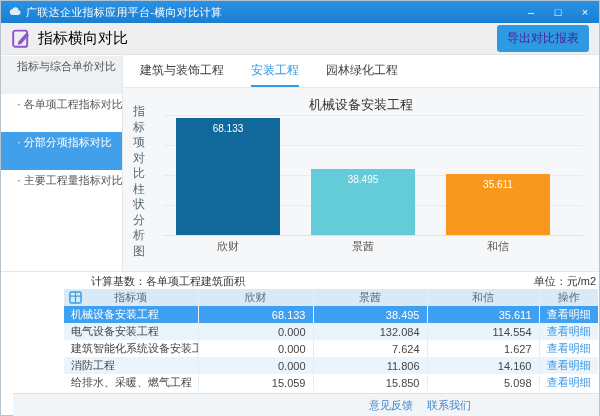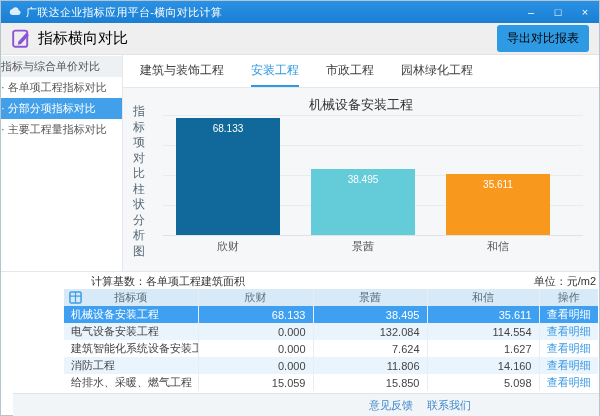--- a/index.html
+++ b/index.html
@@ -11,26 +11,26 @@
   .titlebar { height:22px; background:linear-gradient(#2a91e4,#1a7fd2); display:flex; align-items:center; padding:0 8px; color:#fff; }
   .titlebar .app-icon { display:flex; margin-right:5px; }
   .titlebar .wtitle { font-size:11px; letter-spacing:0.3px; }
   .win-controls { margin-left:auto; display:flex; gap:15px; font-size:11px; line-height:1; }
   .win-controls span { cursor:pointer; width:12px; text-align:center; }
 
   
   .appheader { height:32px; background:#efefef; border-bottom:1px solid #e3e3e3; display:flex; align-items:center; padding:0 10px; }
   .appheader .hicon { display:flex; margin-right:6px; }
   .appheader .htitle { font-size:15px; color:#000000; }
-  .export-btn { margin-left:auto; background:#2e9ae4; color:#000000; border:none; border-radius:3px; font-size:12px; padding:5px 10px; cursor:pointer; font-family:inherit; }
+  .export-btn { margin-left:auto; background:#2e9ae4; color:#4c1d95; border:none; border-radius:3px; font-size:12px; padding:5px 10px; cursor:pointer; font-family:inherit; }
 
   
   .top-split { display:flex; height:216px; }
   .sidebar { width:122px; background:#fff; border-right:1px solid #e5e8eb; padding-top:1px; }
-  .side-item { height:21px; line-height:21px; font-size:11px; color:#555; padding-left:0; white-space:nowrap; cursor:pointer; }
+  .side-item { height:38px; line-height:21px; font-size:11px; color:#555; padding-left:16px; white-space:nowrap; cursor:pointer; }
   .side-item.shaded { background:#edf1f4; }
   .side-item.active { background:#42a0ea; color:#fff; }
 
   .content { flex:1; display:flex; flex-direction:column; min-width:0; }
   .tabbar { height:33px; background:#fff; border-bottom:1px solid #e8e8e8; display:flex; padding-left:17px; gap:27px; }
   .tab { font-size:12px; color:#404040; display:flex; align-items:center; border-bottom:2px solid transparent; cursor:pointer; white-space:nowrap; }
   .tab.active { color:#2e9ae4; border-bottom-color:#2e9ae4; }
 
   
   .chart-sec { height:183px; background:#f5f7f9; position:relative; }
@@ -103,21 +103,20 @@
         <div class="side-item shaded">指标与综合单价对比</div>
         <div class="side-item">· 各单项工程指标对比</div>
         <div class="side-item active">· 分部分项指标对比</div>
         <div class="side-item">· 主要工程量指标对比</div>
       </div>
 
     <div class="content">
       <div class="tabbar" id="tabbar">
           <div class="tab">建筑与装饰工程</div>
           <div class="tab active">安装工程</div>
-          <div class="tab">市政工程</div>
           <div class="tab">园林绿化工程</div>
         </div>
 
       <div class="chart-sec">
         <div class="side-label" id="sideLabel">
             <div>指</div>
             <div>标</div>
             <div>项</div>
             <div>对</div>
             <div>比</div>

